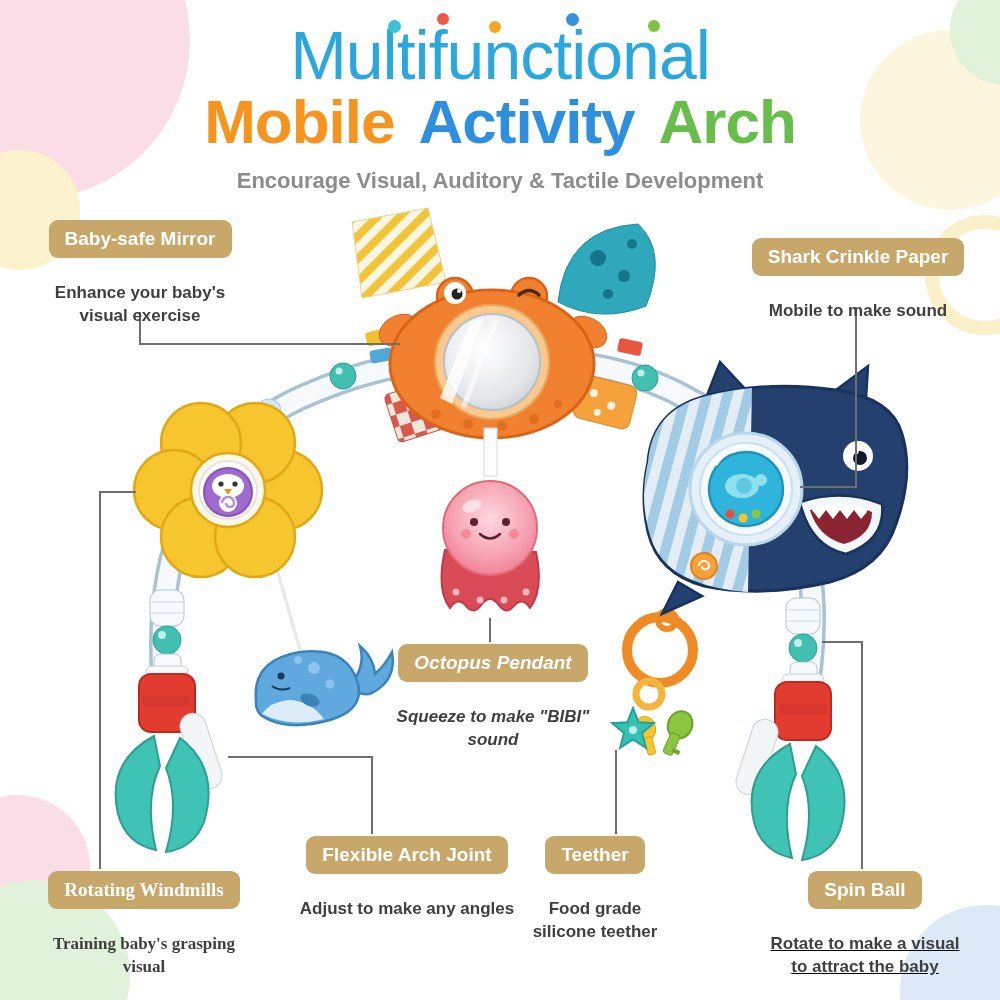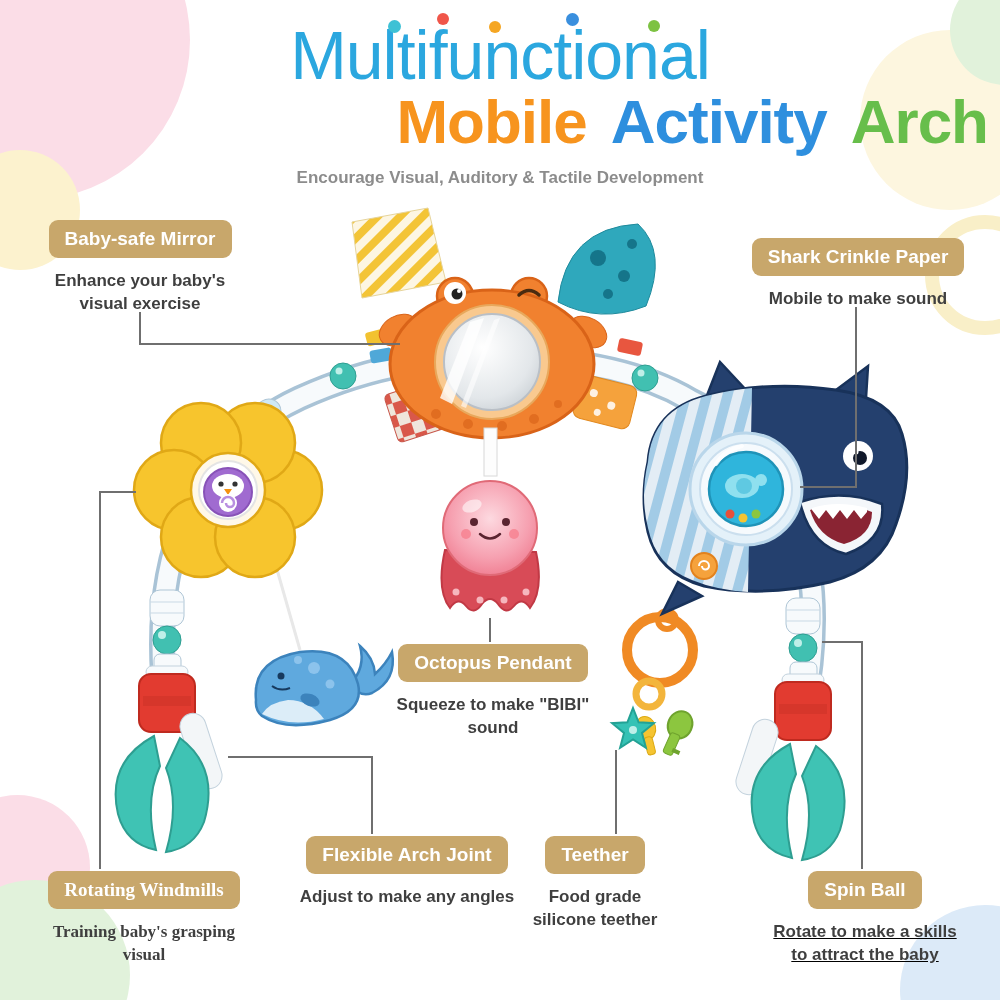--- a/index.html
+++ b/index.html
@@ -10,37 +10,37 @@
   }
   .bg-circle { position:absolute; border-radius:50%; z-index:0; }
   .stage-svg { position:absolute; left:0; top:0; z-index:1; }
   .title-line1 {
     position:absolute; left:0; top:16px; width:100%;
     text-align:center; font-size:68px; font-weight:normal;
     color:#2BA7DF; z-index:2; letter-spacing:-1px;
   }
   .title-line2 {
     position:absolute; left:0; top:86px; width:100%;
-    text-align:right; font-size:62px; font-weight:bold; z-index:2; letter-spacing:-1px;
+    text-align:center; font-size:62px; font-weight:bold; z-index:2; letter-spacing:-1px;
   }
   .title-line2 span { margin:0 12px; }
   .w1 { color:#F7941E; } .w2 { color:#2E8FDE; } .w3 { color:#67BE4B; }
   .subtitle {
     position:absolute; left:0; top:168px; width:100%;
-    text-align:center; font-size:17px; font-weight:bold; color:#8C8C8C; z-index:2;
+    text-align:center; font-size:22px; font-weight:bold; color:#8C8C8C; z-index:2;
   }
   .dot { position:absolute; border-radius:50%; z-index:3; }
   .callout { position:absolute; z-index:2; text-align:center; }
   .pill {
     display:inline-block; background:#C8A76B; color:#ffffff;
     font-size:19px; font-weight:bold; padding:8px 16px;
     border-radius:9px; white-space:nowrap;
   }
   .desc {
-    margin-top:12px; font-size:17px; font-weight:bold;
+    margin-top:24px; font-size:17px; font-weight:bold;
     color:#3F3F3F; line-height:1.35;
   }
 </style>
 </head>
 <body>
 
 <div class="bg-circle" style="left:-130px;top:-120px;width:320px;height:320px;background:#FBDDE7;"></div>
 <div class="bg-circle" style="left:-40px;top:150px;width:120px;height:120px;background:#FCF2CE;"></div>
 <div class="bg-circle" style="left:860px;top:30px;width:180px;height:180px;background:#FDF6DF;"></div>
 <div class="bg-circle" style="left:950px;top:-25px;width:110px;height:110px;background:#E1F2DB;"></div>
@@ -281,21 +281,21 @@
 <div class="callout" style="left:35px;top:220px;width:210px;text-align:center;">
   <div class="pill">Baby-safe Mirror</div>
   <div class="desc">Enhance your baby's visual exercise</div>
 </div>
 
 <div class="callout" style="left:748px;top:238px;width:220px;">
   <div class="pill">Shark Crinkle Paper</div>
   <div class="desc">Mobile to make sound</div>
 </div>
 
-<div class="callout" style="left:388px;top:644px;width:210px;">
+<div class="callout" style="left:388px;top:644px;width:210px;font-style:italic;">
   <div class="pill">Octopus Pendant</div>
   <div class="desc">Squeeze to make "BIBI" sound</div>
 </div>
 
 <div class="callout" style="left:40px;top:871px;width:208px;font-family:Liberation Serif, serif;">
   <div class="pill">Rotating Windmills</div>
   <div class="desc">Training baby's grasping visual</div>
 </div>
 
 <div class="callout" style="left:292px;top:836px;width:230px;">
@@ -303,14 +303,14 @@
   <div class="desc">Adjust to make any angles</div>
 </div>
 
 <div class="callout" style="left:520px;top:836px;width:150px;">
   <div class="pill">Teether</div>
   <div class="desc">Food grade silicone teether</div>
 </div>
 
 <div class="callout" style="left:765px;top:871px;width:200px;text-decoration:underline;">
   <div class="pill">Spin Ball</div>
-  <div class="desc">Rotate to make a skills to attract the baby</div>
+  <div class="desc">Rotate to make a visual to attract the baby</div>
 </div>
 
 </body></html>

